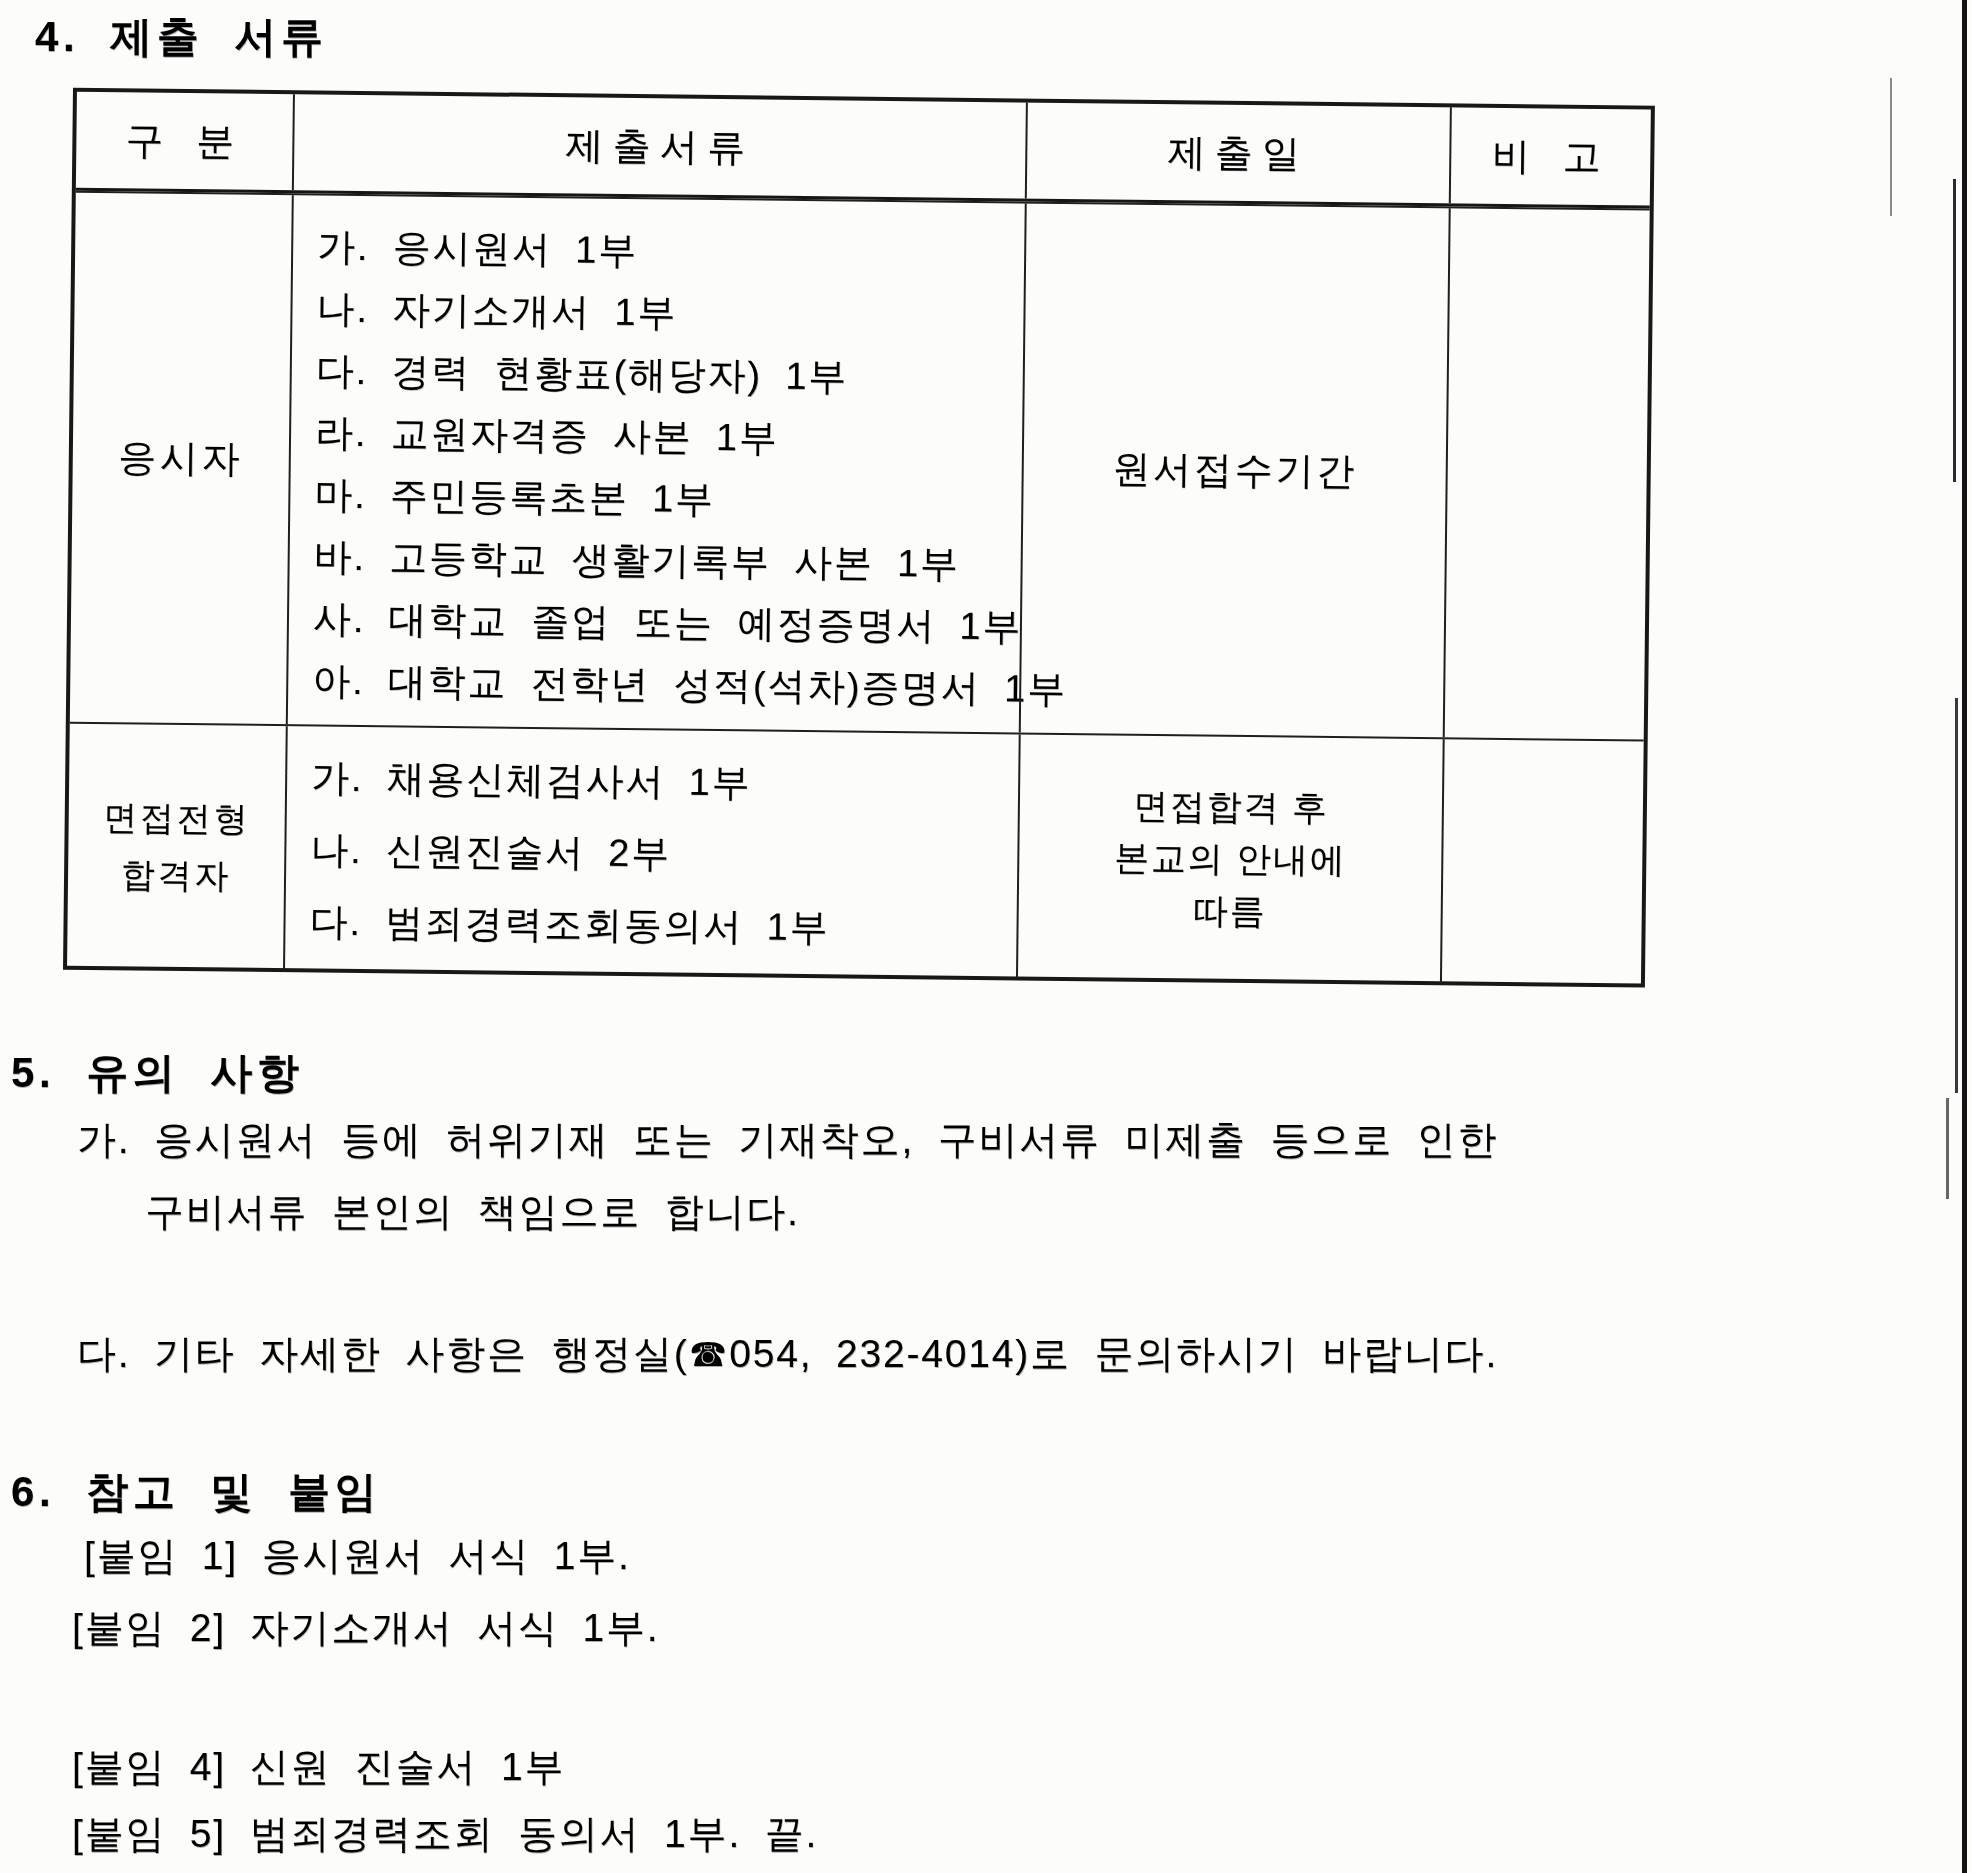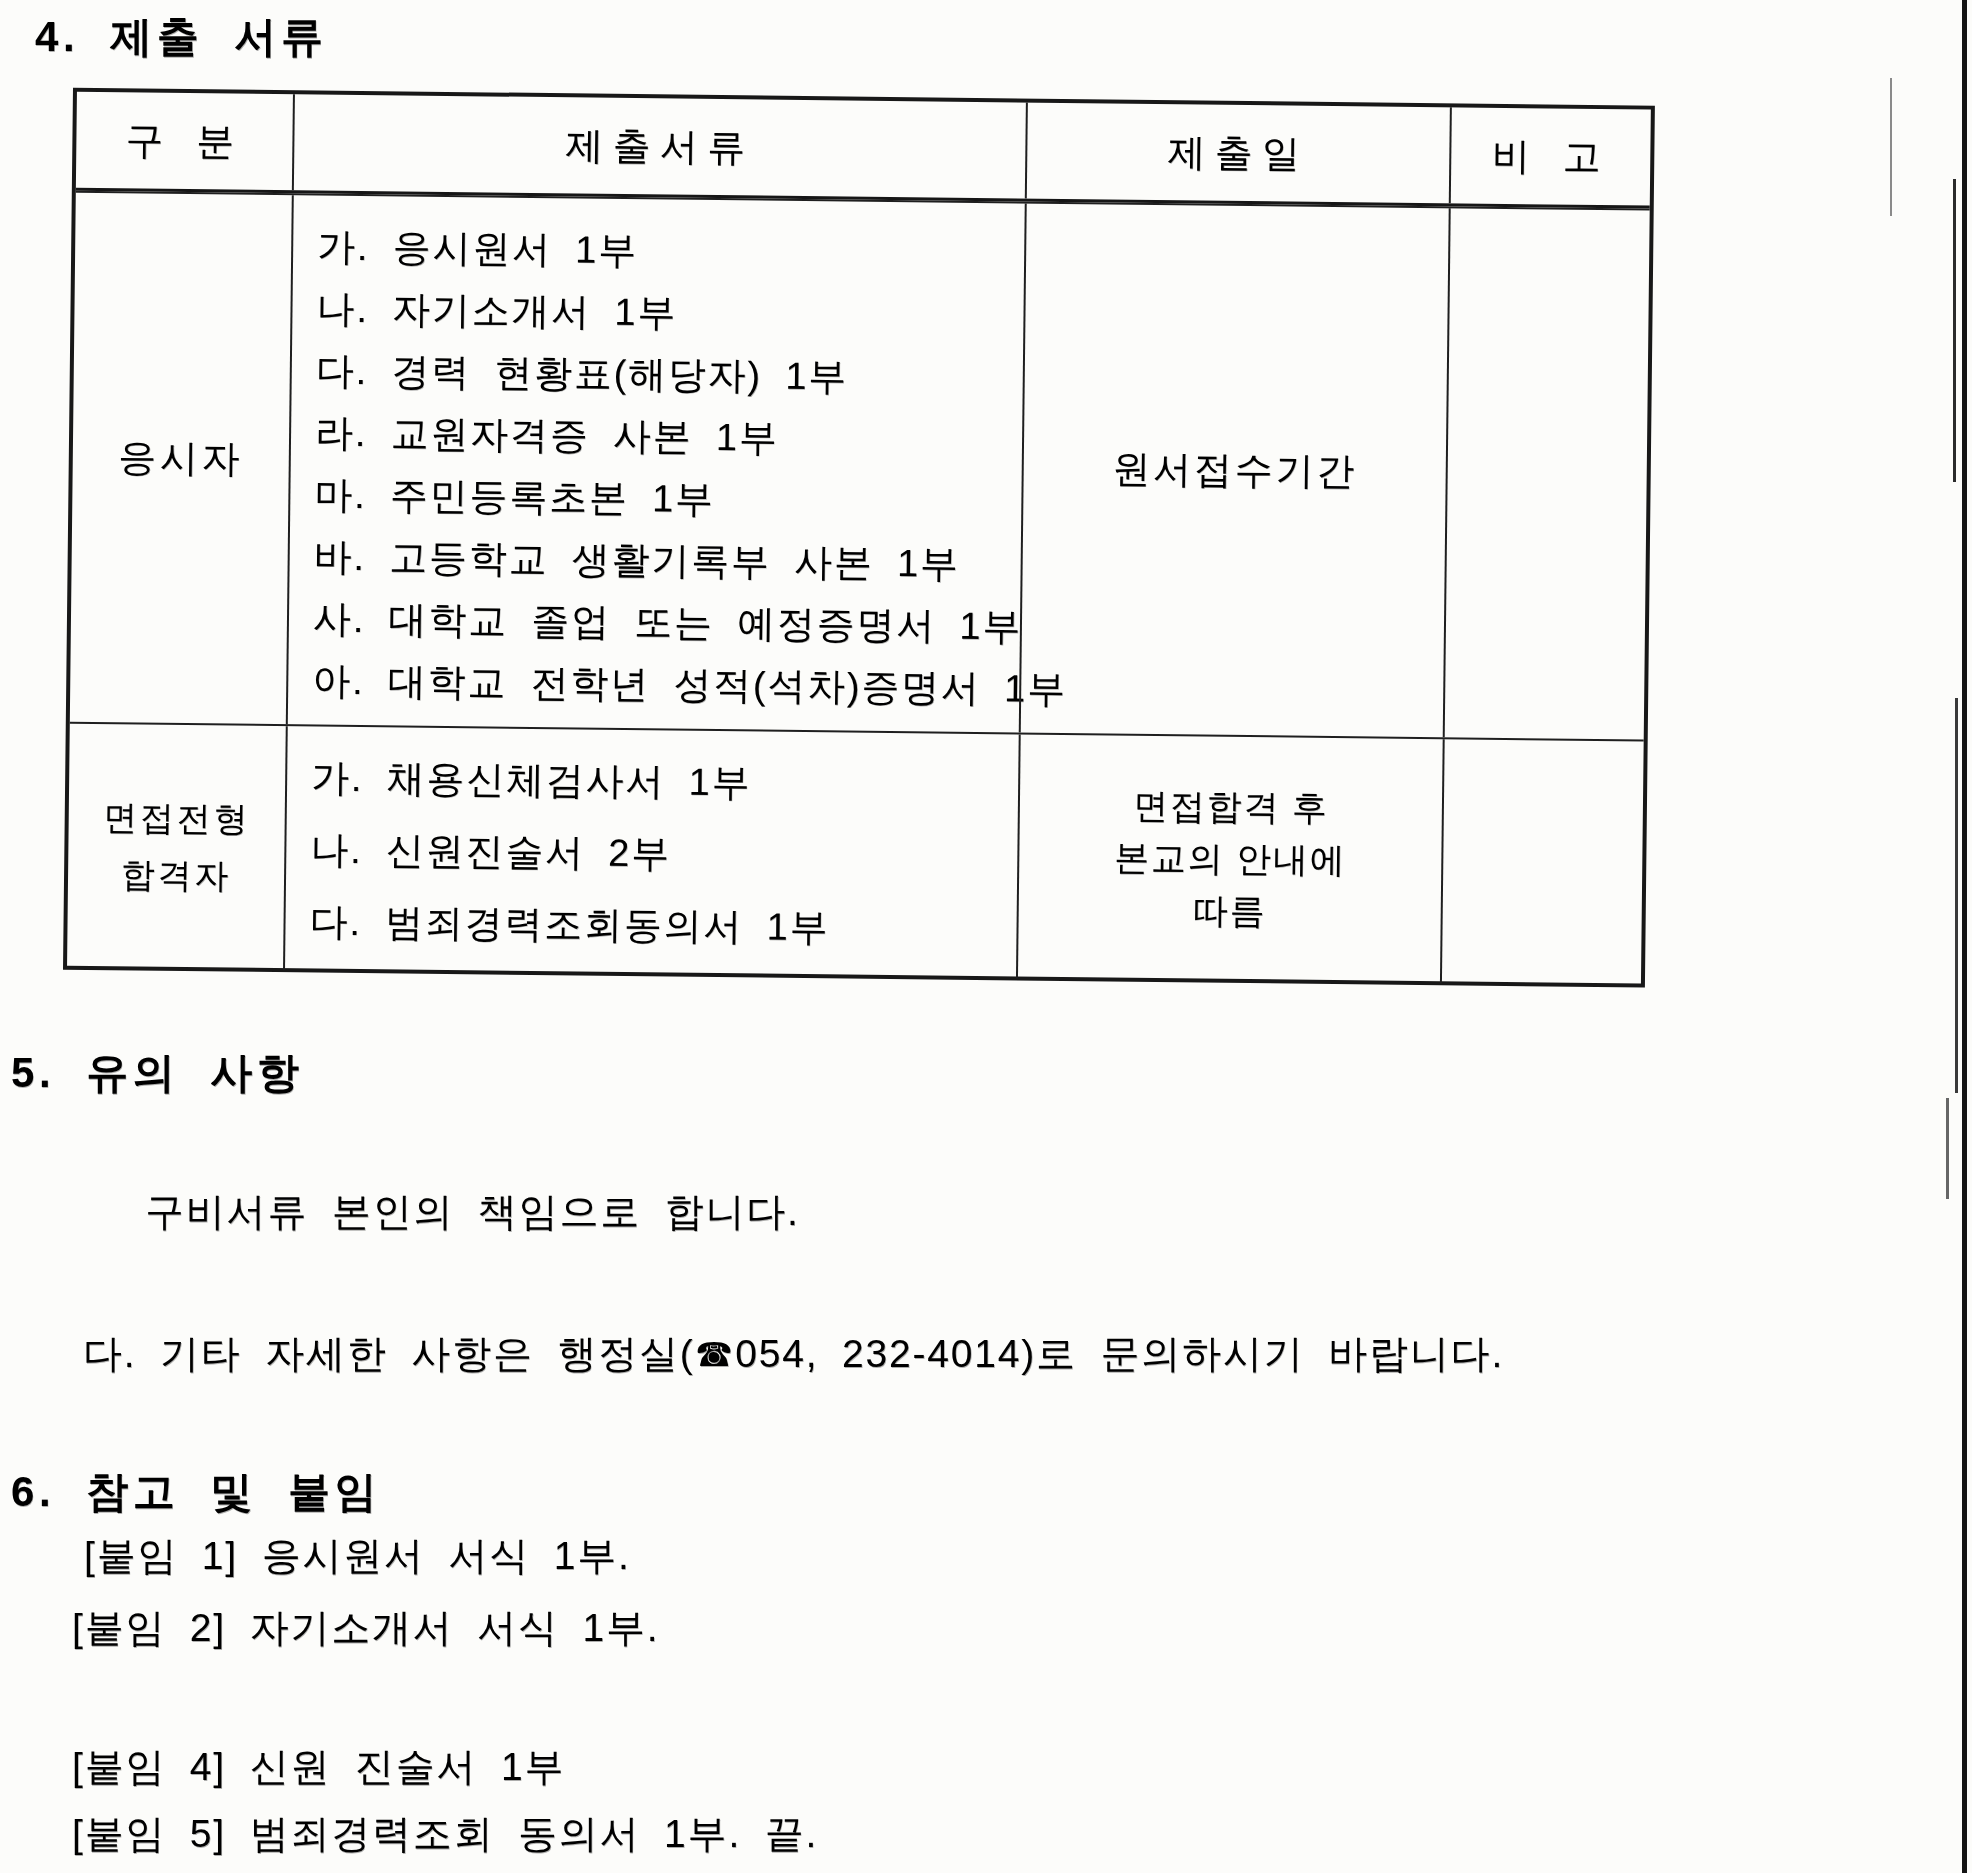--- a/index.html
+++ b/index.html
@@ -96,22 +96,23 @@
           <div>본교의 안내에</div>
           <div>따름</div>
         </div>
       </div>
       <div class="cell"></div>
     </div>
 
   </div>
 
   <div class="txt heading" style="left:11px;top:1045px;">5. 유의 사항</div>
+  <div class="txt" style="left:77px;top:1113px;">가. 응시원서 등에 허위기재 또는 기재착오, 구비서류 미제출 등으로 인한</div>
   <div class="txt" style="left:145px;top:1185px;">구비서류 본인의 책임으로 합니다.</div>
-  <div class="txt" style="left:77px;top:1327px;margin-left:6px;">다. 기타 자세한 사항은 행정실(☎054, 232-4014)로 문의하시기 바랍니다.</div>
+  <div class="txt" style="left:77px;top:1327px;">다. 기타 자세한 사항은 행정실(☎054, 232-4014)로 문의하시기 바랍니다.</div>
 
   <div class="txt heading" style="left:11px;top:1464px;">6. 참고 및 붙임</div>
   <div class="txt" style="left:84px;top:1529px;">[붙임 1] 응시원서 서식 1부.</div>
   <div class="txt" style="left:72px;top:1601px;">[붙임 2] 자기소개서 서식 1부.</div>
   <div class="txt" style="left:72px;top:1740px;">[붙임 4] 신원 진술서 1부</div>
   <div class="txt" style="left:72px;top:1807px;">[붙임 5] 범죄경력조회 동의서 1부.  끝.</div>
 
   <div class="edge-main"></div>
   <div class="edge-double"></div>
   <div class="edge-double2"></div>

